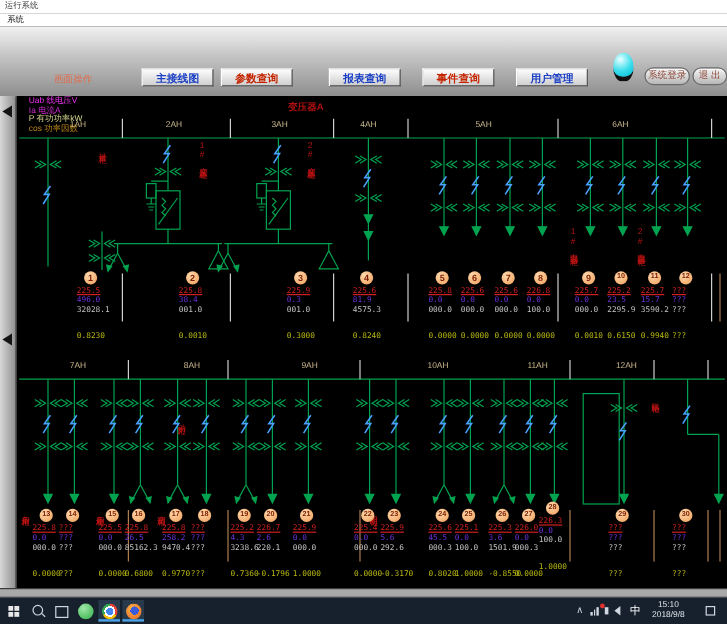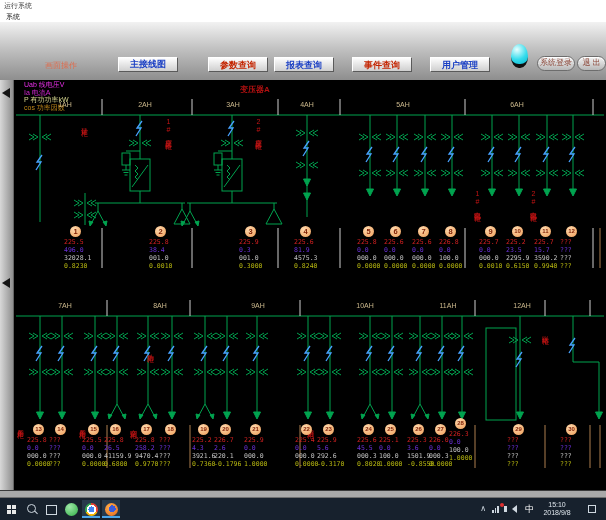--- a/index.html
+++ b/index.html
@@ -39,21 +39,21 @@
   .bayhdr{position:absolute;font-size:7px;color:#cbb88c;transform:translateX(-50%);white-space:nowrap;}
   .vlabel{position:absolute;writing-mode:vertical-rl;text-orientation:upright;color:#c41414;
           font-size:7px;letter-spacing:1px;line-height:8px;}
   svg{position:absolute;left:0;top:0;}
   .mgroup{position:absolute;width:34px;font-family:"DejaVu Sans Mono",monospace;
           font-size:6.5px;line-height:8px;white-space:nowrap;}
   .mgroup .circ{display:block;width:11px;height:11px;margin:0 0 1px 6px;border-radius:50%;
                 background:radial-gradient(circle at 35% 30%,#ffd9ad,#ef9d58);color:#7c1c00;
                 font-size:7.5px;font-weight:bold;line-height:11px;text-align:center;
                 font-family:"Liberation Sans",sans-serif;}
-  .r0{color:#d02020;}.r1{color:#6a30d8;}.r2{color:#c2c2c2;}.r3{color:#b8b810;}
+  .r0{color:#d02020;text-decoration:underline;}.r1{color:#6a30d8;}.r2{color:#c2c2c2;}.r3{color:#b8b810;margin-top:14px;}
   
   .graystrip{position:absolute;left:0;top:490px;width:606px;height:8px;background:#a9a9a9;
              border-top:1px solid #3a3a3a;border-bottom:1px solid #707070;box-sizing:border-box;}
   .taskbar{position:absolute;left:0;top:498px;width:606px;height:22px;background:#17212d;}
   .tbicon{position:absolute;top:2px;width:18px;height:18px;}
   .tbtile{background:#27394b;border-bottom:2px solid #4aa3e8;box-sizing:border-box;}
   .startgrid{position:absolute;left:4px;top:5px;display:grid;grid-template-columns:4px 4px;
              grid-gap:1px;}
   .startgrid i{width:4px;height:4px;background:#e8e8e8;}
   .searchglass{position:absolute;left:4px;top:4px;width:7px;height:7px;border:1.4px solid #cfd8e0;
@@ -80,22 +80,22 @@
 
 <div class="titlebar">运行系统</div>
 <div class="menubar">系统</div>
 
 <div class="header">
   <div class="subtext">
     <span>画面操作</span>
     <span>系统画面操作</span>
   </div>
   <div id="nav-buttons">
-      <div class="navbtn" style="left: 118px; color: rgb(26, 63, 196); font-family: Liberation Mono, monospace;">主接线图</div>
-      <div class="navbtn" style="left: 208px; color: rgb(196, 36, 0); text-align: center;">参数查询</div>
+      <div class="navbtn" style="left: 118px; color: rgb(26, 63, 196);">主接线图</div>
+      <div class="navbtn" style="left: 184px; color: rgb(196, 36, 0); text-align: center;">参数查询</div>
       <div class="navbtn" style="left: 274px; color: rgb(26, 63, 196);">报表查询</div>
       <div class="navbtn" style="left: 352px; color: rgb(196, 36, 0);">事件查询</div>
       <div class="navbtn" style="left: 430px; color: rgb(26, 63, 196);">用户管理</div>
     </div>
   <div class="droplet"></div>
   <div class="ovalbtn" style="left:537px;width:36px;">系统登录</div>
   <div class="ovalbtn" style="left:577px;width:27px;">退 出</div>
 </div>
 
 <div class="leftstrip">
@@ -634,42 +634,42 @@
         <span class="circ" style="font-size: 6px;">15</span>
         <div class="r0">225.5</div>
         <div class="r1">0.0</div>
         <div class="r2">000.0</div>
         <div class="r3">0.0000</div>
       </div>
       <div class="mgroup" style="left: 90px; top: 344px;">
         <span class="circ" style="font-size: 6px;">16</span>
         <div class="r0">225.8</div>
         <div class="r1">26.5</div>
-        <div class="r2">41159.9</div>
+        <div class="r2">85162.3</div>
         <div class="r3">0.6800</div>
       </div>
       <div class="mgroup" style="left: 121px; top: 344px;">
         <span class="circ" style="font-size: 6px;">17</span>
         <div class="r0">225.8</div>
         <div class="r1">258.2</div>
         <div class="r2">9470.4</div>
         <div class="r3">0.9770</div>
       </div>
       <div class="mgroup" style="left: 145px; top: 344px;">
         <span class="circ" style="font-size: 6px;">18</span>
         <div class="r0">???</div>
         <div class="r1">???</div>
         <div class="r2">???</div>
         <div class="r3">???</div>
       </div>
       <div class="mgroup" style="left: 178px; top: 344px;">
         <span class="circ" style="font-size: 6px;">19</span>
         <div class="r0">225.2</div>
         <div class="r1">4.3</div>
-        <div class="r2">3921.6</div>
+        <div class="r2">3238.6</div>
         <div class="r3">0.7360</div>
       </div>
       <div class="mgroup" style="left: 200px; top: 344px;">
         <span class="circ" style="font-size: 6px;">20</span>
         <div class="r0">226.7</div>
         <div class="r1">2.6</div>
         <div class="r2">220.1</div>
         <div class="r3">-0.1796</div>
       </div>
       <div class="mgroup" style="left: 230px; top: 344px;">

